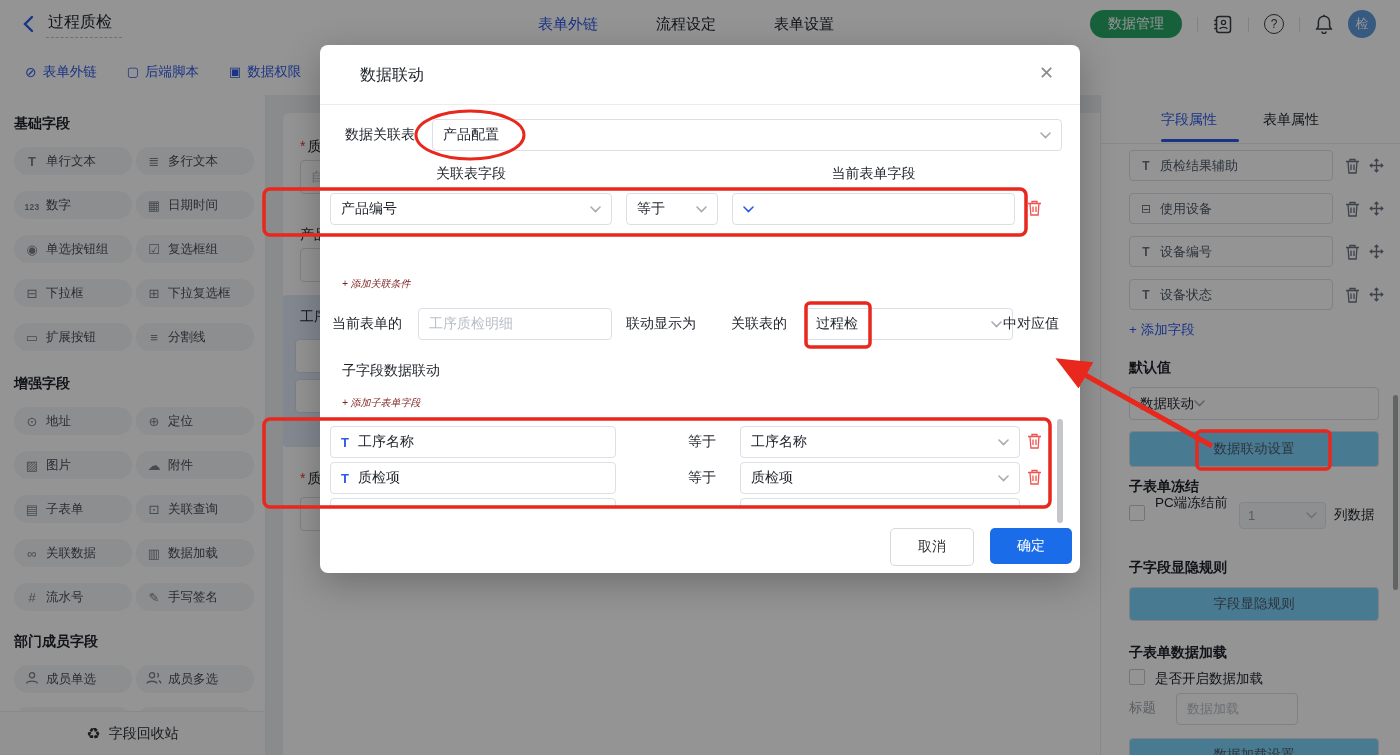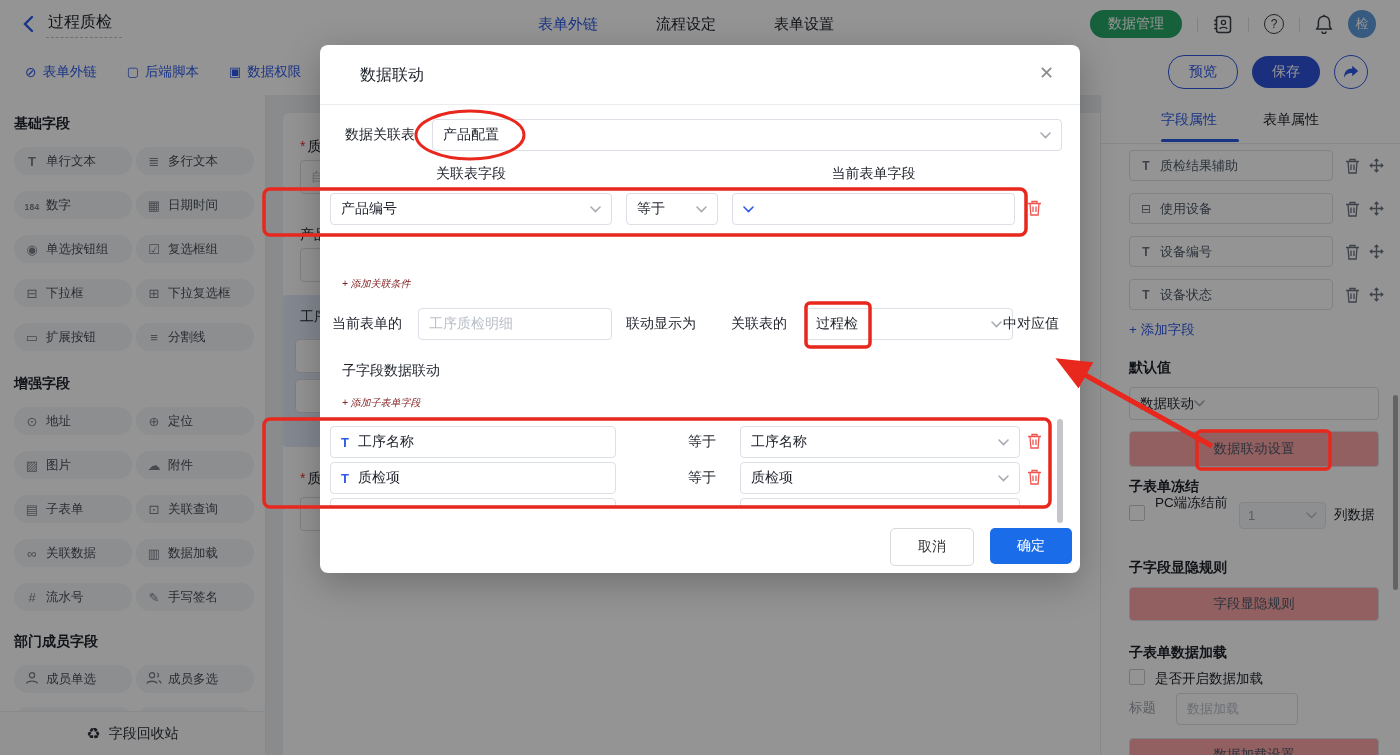--- a/index.html
+++ b/index.html
@@ -55,21 +55,21 @@
   .rp-underline{position:absolute;left:60px;top:44px;width:78px;height:3px;background:#2e5ae6;border-radius:2px;}
   .rp-divider{position:absolute;left:0;top:48px;width:100%;height:1px;background:#e8eaee;}
   .field-box{position:absolute;left:28px;width:204px;height:31px;border:1px solid #dcdfe6;border-radius:4px;
              display:flex;align-items:center;gap:7px;padding-left:9px;font-size:13px;color:#4e5969;box-sizing:border-box;background:#fff;}
   .field-box .ic{color:#6b7280;width:14px;text-align:center;font-size:12px;line-height:1;}
   .rp-icon{position:absolute;cursor:pointer;}
   .rp-title{position:absolute;left:28px;font-size:14px;font-weight:bold;color:#1d2129;white-space:nowrap;}
   .rp-link{position:absolute;left:28px;color:#2e5ae6;font-size:13.5px;cursor:pointer;white-space:nowrap;}
   .rp-select{position:absolute;left:28px;width:250px;height:33px;border:1px solid #dcdfe6;border-radius:4px;background:#fff;
              display:flex;align-items:center;padding:0 10px;font-size:13.5px;color:#1d2129;box-sizing:border-box;cursor:pointer;}
-  .rp-btn{position:absolute;left:28px;width:250px;height:34px;border:1px solid #dcdfe6;border-radius:4px;background:#fca5a5;
+  .rp-btn{position:absolute;left:28px;width:250px;height:34px;border:1px solid #dcdfe6;border-radius:4px;background:#7dd3fc;
           display:flex;align-items:center;justify-content:center;font-size:13.5px;color:#4e5969;cursor:pointer;box-sizing:border-box;}
   .cb{position:absolute;width:16px;height:16px;border:1px solid #c6cacf;border-radius:2px;background:#fff;cursor:pointer;box-sizing:border-box;}
   .rp-text{position:absolute;font-size:13.5px;color:#1d2129;white-space:nowrap;}
   .muted{color:#9aa0a8;}
   .freeze-select{position:absolute;left:138px;width:87px;height:27px;border:1px solid #e3e6ea;border-radius:4px;background:#f5f7fa;
                  display:flex;align-items:center;padding:0 8px;font-size:13px;color:#9aa0a8;box-sizing:border-box;}
   .rp-input{position:absolute;height:32px;border:1px solid #dcdfe6;border-radius:4px;background:#fff;display:flex;
             align-items:center;padding-left:10px;font-size:13px;color:#b9bec7;box-sizing:border-box;}
   .scroll-thumb{position:absolute;border-radius:3px;cursor:pointer;}
   
@@ -157,46 +157,35 @@
             </span>
             <span>后端脚本</span>
           </span>
           <span class="tb-item">
             <span class="ic" style="color:#2e5ae6;display:flex;">
               <span style="font-size:13px;">▣</span>
             </span>
             <span>数据权限</span>
           </span>
         </div>
-      <div class="tb-right">
-        <span class="btn-preview">预览</span>
-        <span class="btn-save">保存</span>
-        <span class="btn-share">
-            <span style="display:flex;">
-              <svg width="16" height="14" viewBox="0 0 16 14">
-                <path d="M9.2 .8l6 5.2-6 5.2V8.1C4.6 8.1 2.4 10 1 13 1 6.6 4.4 3.6 9.2 3.6z" fill="#2e5ae6"></path>
-              </svg>
-            </span>
-          </span>
-      </div>
     </div>
 
     <aside class="left-sb">
       <div id="sb-sections">
           <div class="sb-title" style="top: 20px;">基础字段</div>
           <div class="pill" style="left: 14px; top: 52px;">
             <span class="ic"><span style="font-weight:bold;">T</span></span>
             <span>单行文本</span>
           </div>
           <div class="pill" style="left: 136px; top: 52px;">
             <span class="ic"><span>≣</span></span>
             <span>多行文本</span>
           </div>
           <div class="pill" style="left: 14px; top: 96px;">
-            <span class="ic"><span style="font-size:8.5px;font-weight:bold;letter-spacing:.3px;">184</span></span>
+            <span class="ic"><span style="font-size:8.5px;font-weight:bold;letter-spacing:.3px;">123</span></span>
             <span>数字</span>
           </div>
           <div class="pill" style="left: 136px; top: 96px;">
             <span class="ic"><span>▦</span></span>
             <span>日期时间</span>
           </div>
           <div class="pill" style="left: 14px; top: 140px;">
             <span class="ic"><span>◉</span></span>
             <span>单选按钮组</span>
           </div>

